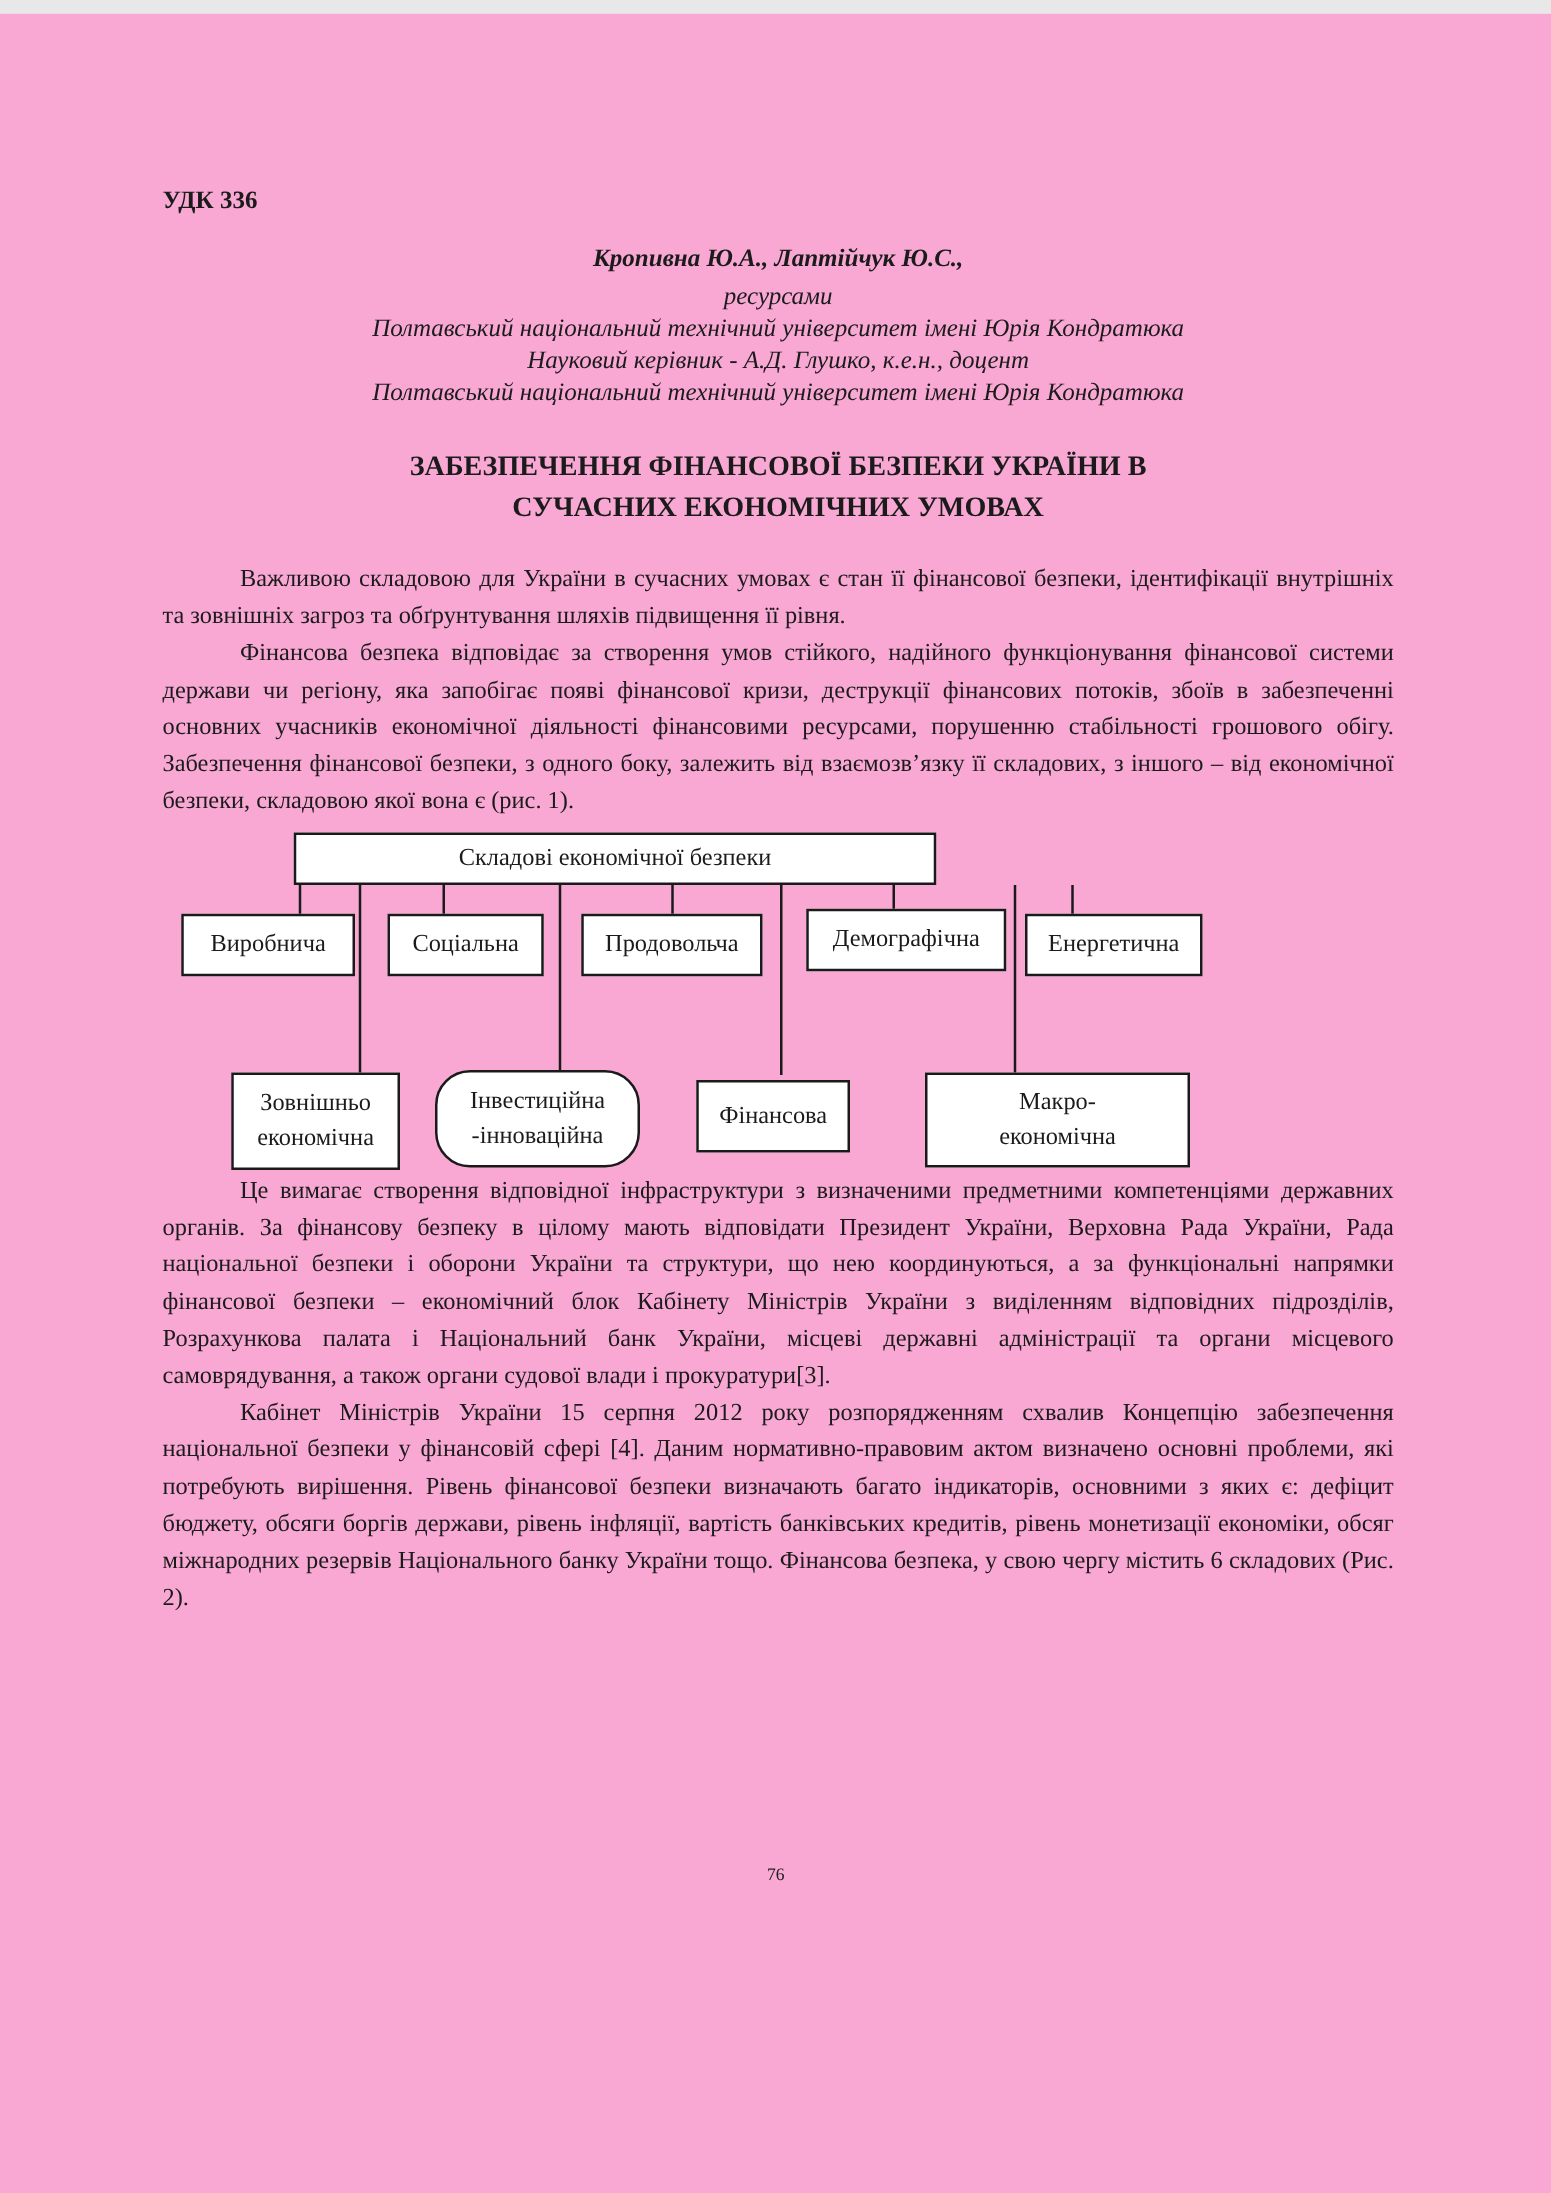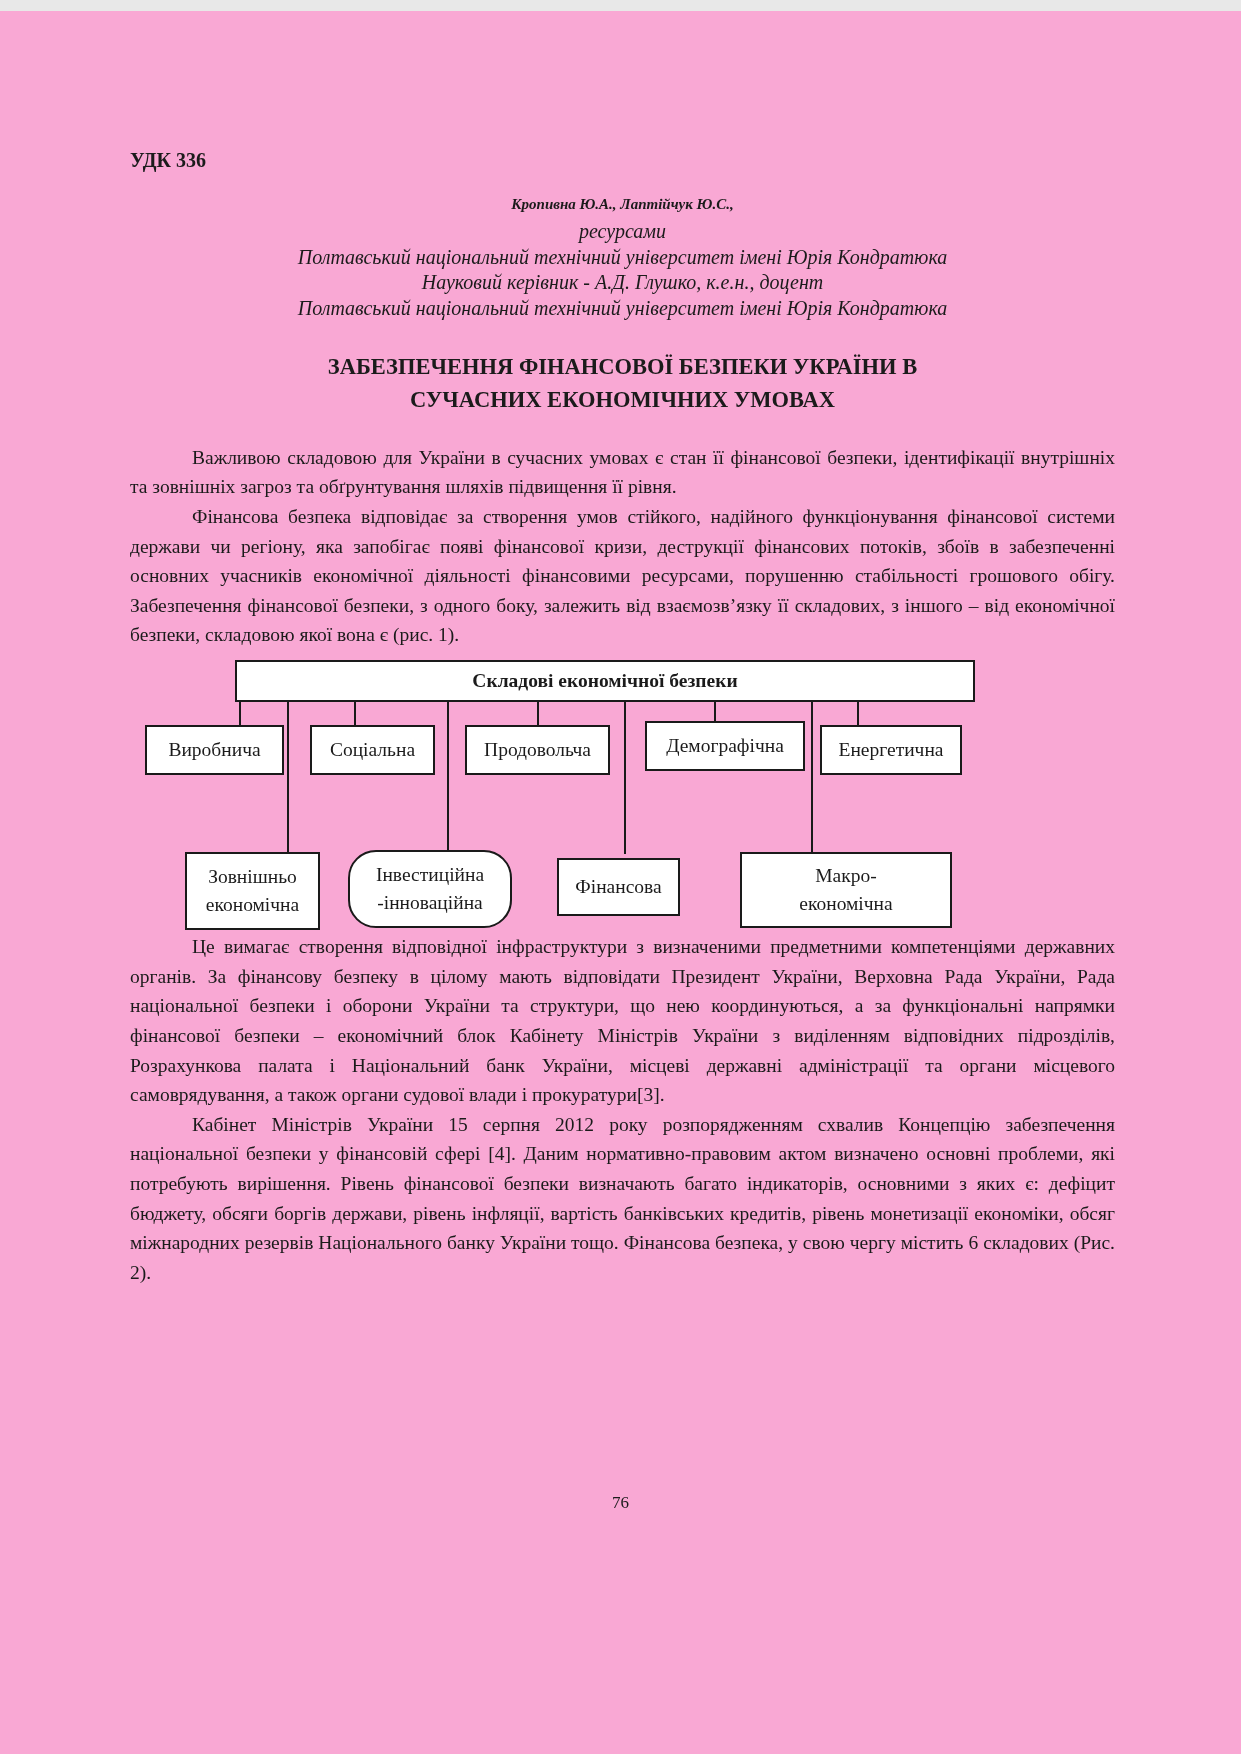--- a/index.html
+++ b/index.html
@@ -21,21 +21,21 @@
   }
   .udc {
     font-weight: bold;
     font-size: 20px;
     margin-bottom: 24px;
   }
   .center-block { text-align: center; }
   .authors {
     font-weight: bold;
     font-style: italic;
-    font-size: 15px;
+    font-size: 20px;
     margin-bottom: 6px;
   }
   .affil {
     font-style: italic;
     font-size: 20px;
     line-height: 1.28;
   }
   .title {
     font-weight: bold;
     font-size: 22.5px;
@@ -64,21 +64,21 @@
     background: #ffffff;
     display: flex;
     align-items: center;
     justify-content: center;
     text-align: center;
     font-size: 19.5px;
     line-height: 1.45;
     white-space: pre-line;
     z-index: 2;
   }
-  .root-box   { left: 105px; top: 0;     width: 740px; height: 42px; font-weight: bold; }
+  .root-box   { left: 105px; top: 0;     width: 514px; height: 42px; }
   .r1-b0 { left: 15px;  top: 65px;  width: 139px; height: 50px; }
   .r1-b1 { left: 180px; top: 65px;  width: 125px; height: 50px; }
   .r1-b2 { left: 335px; top: 65px;  width: 145px; height: 50px; }
   .r1-b3 { left: 515px; top: 61px;  width: 160px; height: 50px; }
   .r1-b4 { left: 690px; top: 65px;  width: 142px; height: 50px; }
   .r2-b0 { left: 55px;  top: 192px; width: 135px; height: 78px; }
   .r2-b1 { left: 218px; top: 190px; width: 164px; height: 78px; border-radius: 28px; }
   .r2-b2 { left: 427px; top: 198px; width: 123px; height: 58px; }
   .r2-b3 { left: 610px; top: 192px; width: 212px; height: 76px; }
   .vline {
@@ -102,21 +102,21 @@
     text-align: center;
     font-size: 19.5px;
     margin: 16px 0 10px 0;
   }
   .page-number {
     position: absolute;
     top: 1482px;
     left: 0;
     right: 0;
     text-align: center;
-    font-size: 17px;
+    font-size: 14px;
   }
 </style>
 </head>
 <body>
 
 <div class="page">
 
   <div class="udc">УДК 336</div>
 
   <div class="center-block">

